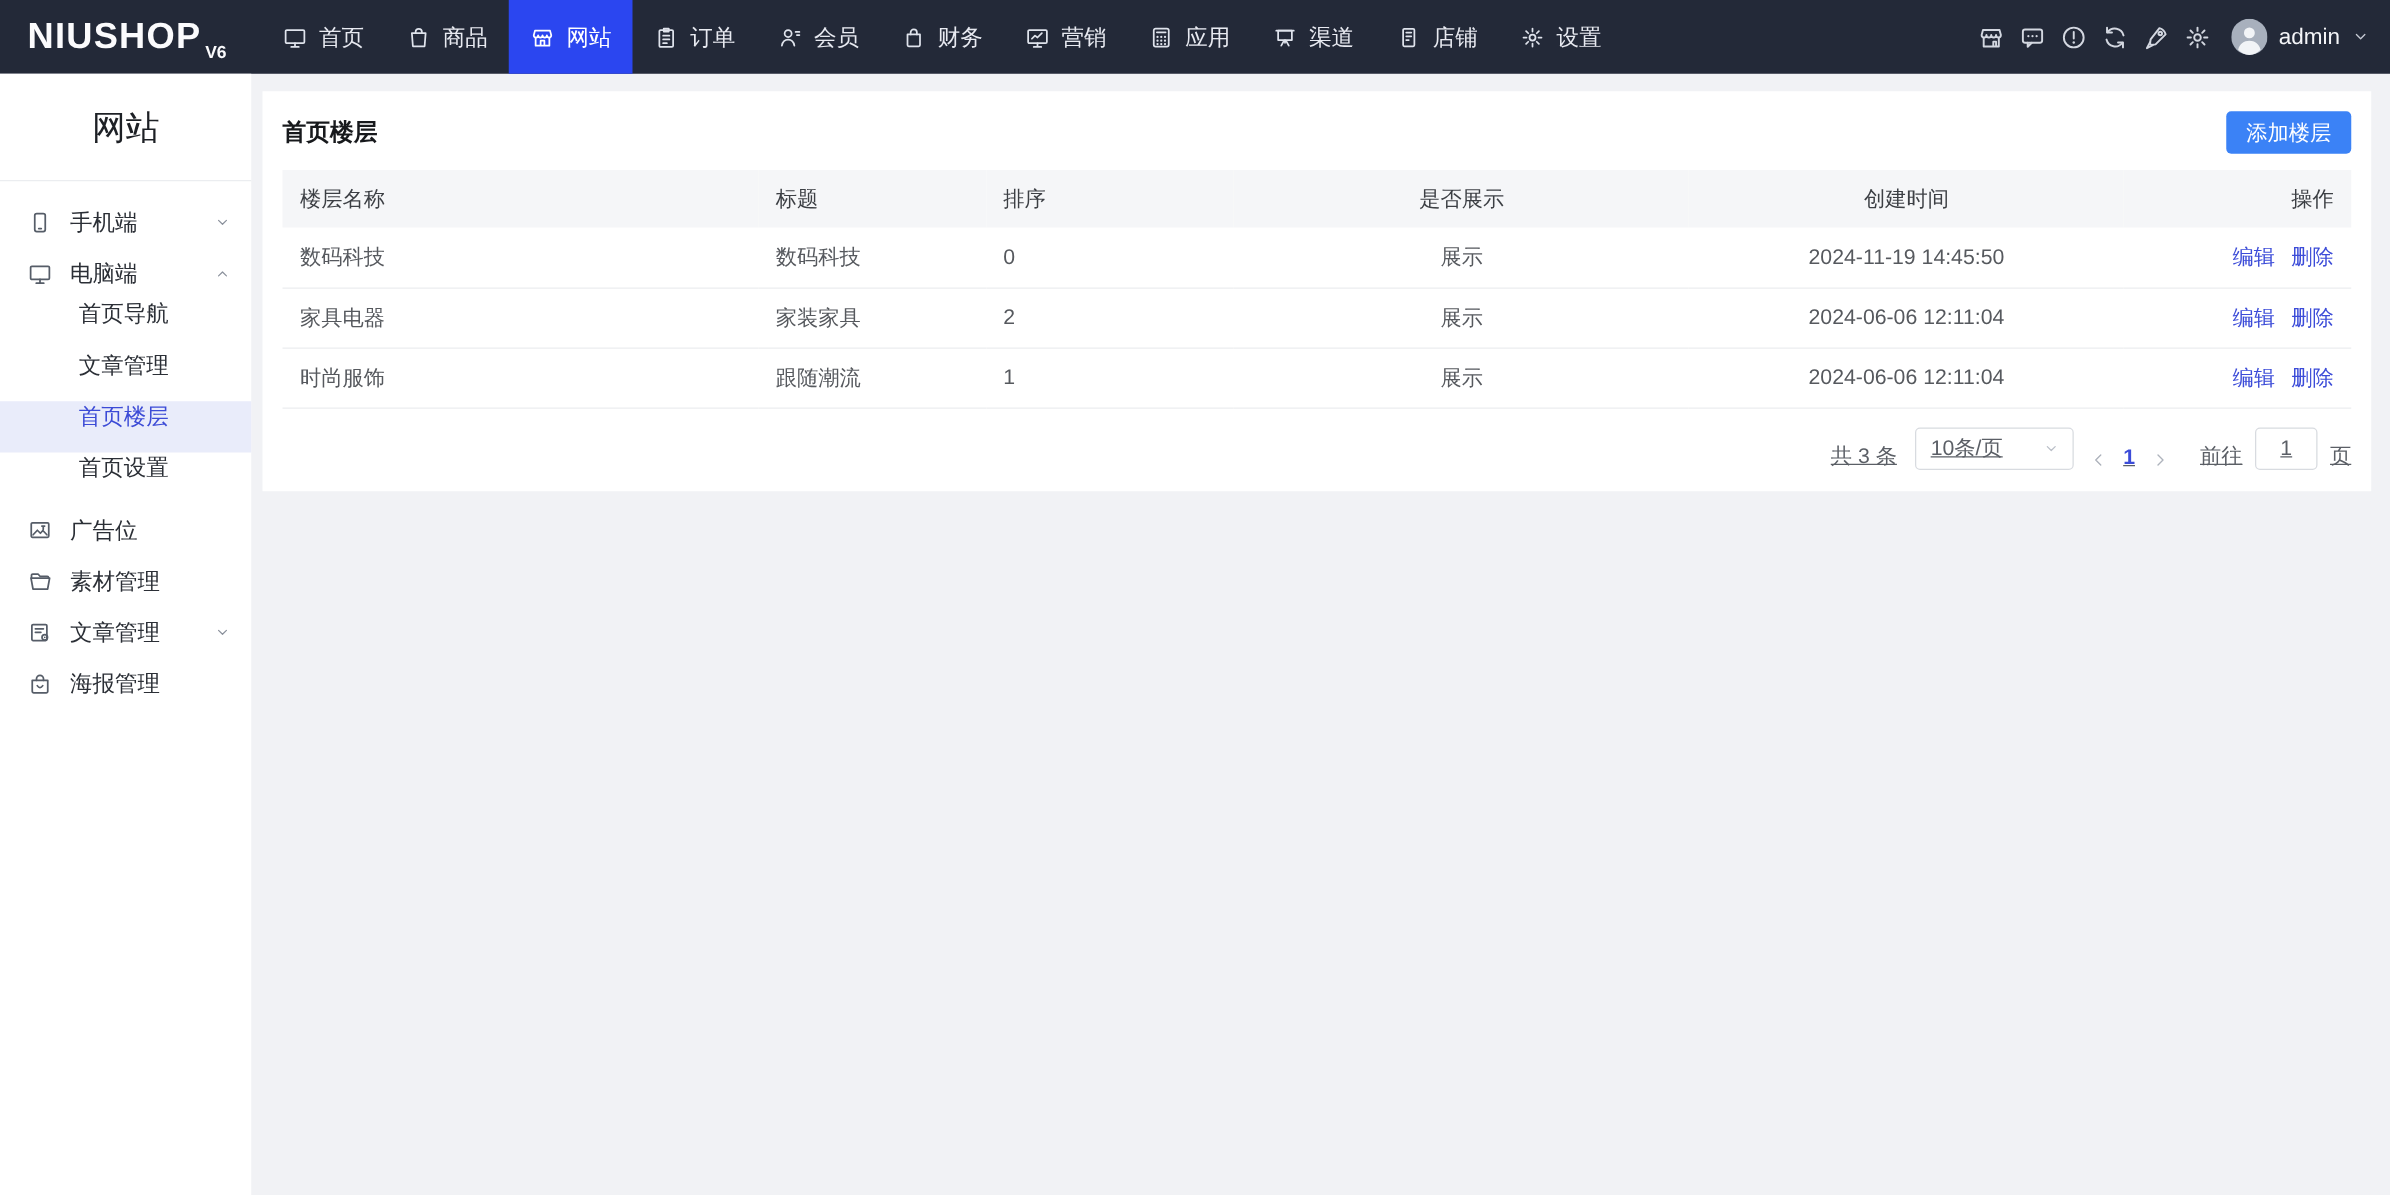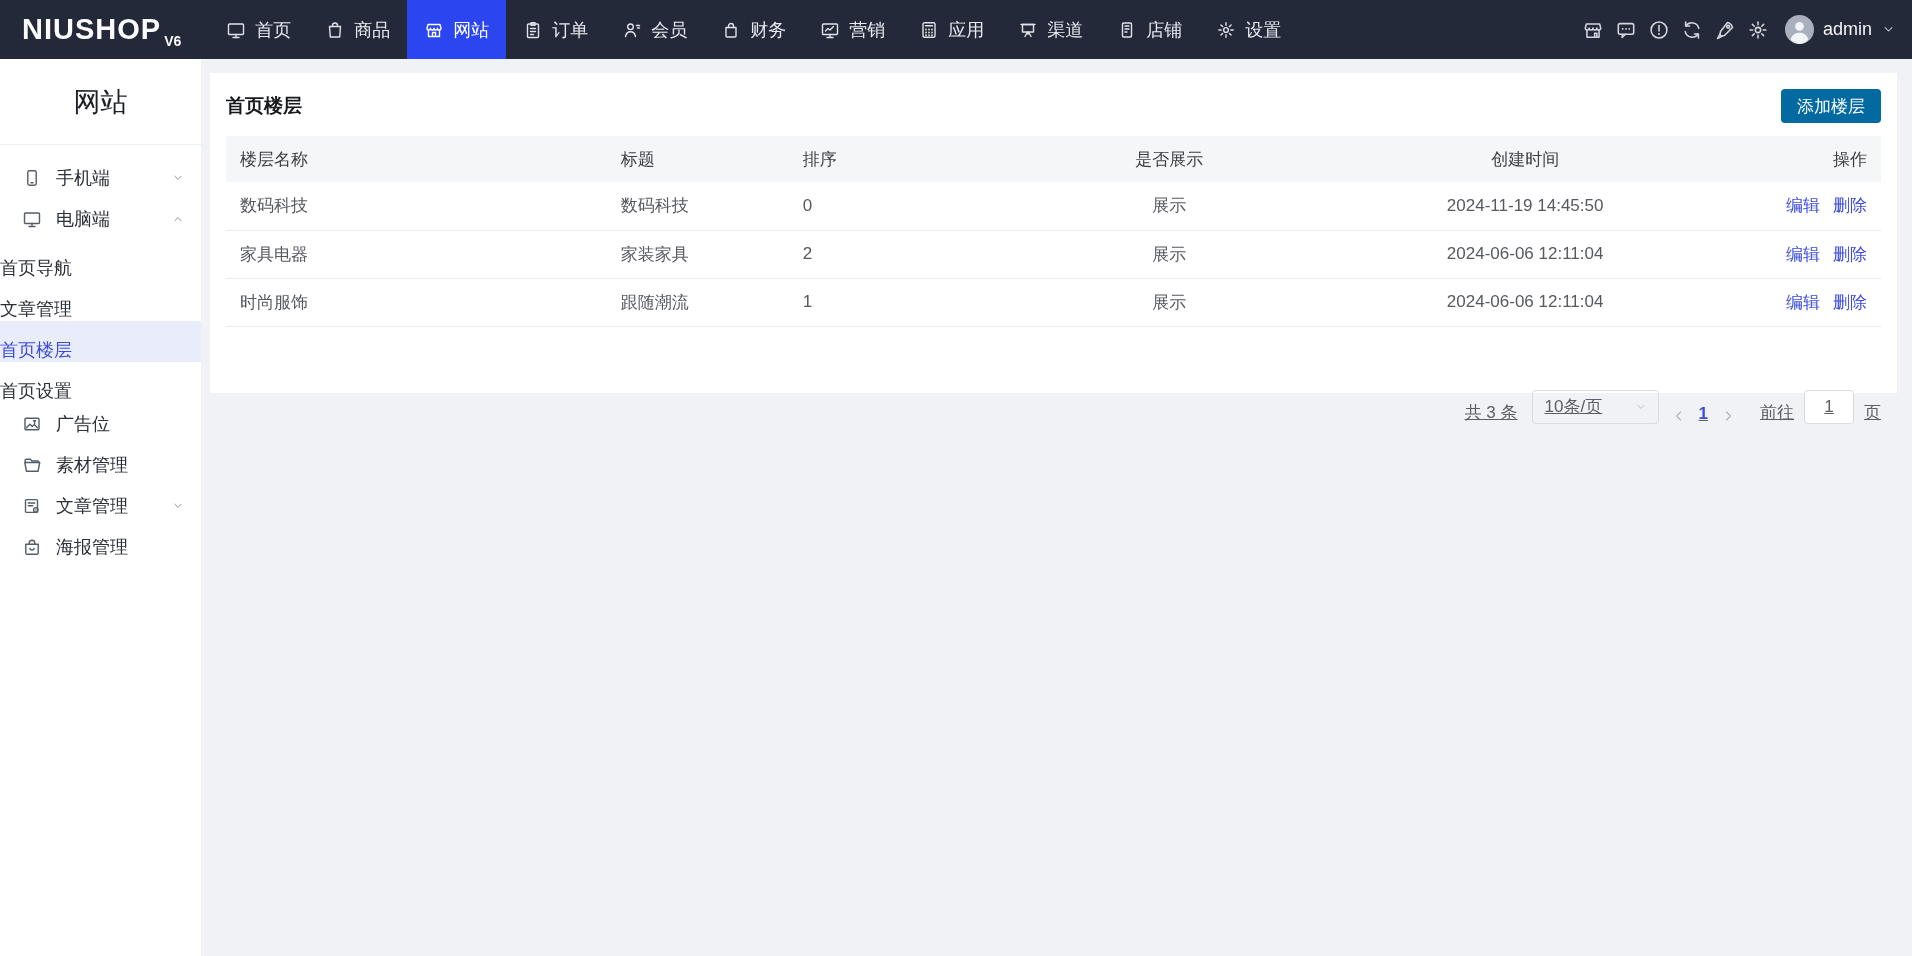--- a/index.html
+++ b/index.html
@@ -35,45 +35,45 @@
 
   
   .sidebar { width:201px; background:#fff; flex:none; }
   .sidebar-title { text-align:center; font-size:27px; color:#1d2025; padding:25px 0 24px; }
   .sidebar-divider { border-top:1px solid #ebedf0; }
   .side-menu { padding-top:12px; }
   .side-item { height:41px; display:flex; align-items:center; padding:0 16px 0 22px;
     font-size:18px; color:#2b2f36; cursor:pointer; }
   .side-item .side-icon { width:20px; height:20px; color:#565d68; margin-right:14px; }
   .side-chevron { width:14px; height:14px; color:#8b919c; margin-left:auto; }
-  .side-subitem { height:41px; display:flex; align-items:flex-end; 
+  .side-subitem { height:41px; display:flex; align-items:flex-start; padding-left:63px;
     font-size:18px; color:#2b2f36; cursor:pointer; }
   .side-subitem.active { background:#e9ecfa; color:#3c4bd6; }
 
   
   .content { flex:1; padding:14px 15px 0 9px; }
   .card { background:#fff; height:320px; }
   .card-head { display:flex; align-items:center; justify-content:space-between; padding:16px 16px 13px; }
   .page-title { font-size:19px; font-weight:600; color:#17191c; }
-  .btn-primary { background:#0369a1; color:#fff; border:none; border-radius:4px; height:34px;
+  .btn-primary { background:#3b82f6; color:#fff; border:none; border-radius:4px; height:34px;
     padding:0 16px; font-size:17px; font-family:inherit; cursor:pointer; }
 
   table { width:calc(100% - 32px); margin:0 16px; border-collapse:collapse; font-size:17px; table-layout:fixed; }
   thead th { background:#f5f6f8; height:46px; font-weight:500; color:#3c3f44; padding:0 14px; }
   tbody td { height:48px; border-bottom:1px solid #ecedf0; color:#56595e; padding:0 14px; }
   .al { text-align:left; } .ac { text-align:center; } .ar { text-align:right; }
   .tbl-link { color:#3c4cd8; cursor:pointer; text-decoration:none; }
   .tbl-link + .tbl-link { margin-left:13px; }
 
   
   .pagination { display:flex; align-items:flex-end; justify-content:flex-end;
     margin:15px 16px 0; color:#5b5f66; font-size:17px;text-decoration:underline; }
   .pg-total { margin-right:14px; }
   .pg-size { width:127px; height:34px; border:1px solid #d8dbe0; border-radius:4px;
-    display:flex; align-items:center; padding:0 10px 0 12px; cursor:pointer; color:#5b5f66;margin-top:48px; }
+    display:flex; align-items:center; padding:0 10px 0 12px; cursor:pointer; color:#5b5f66; }
   .pg-size-chev { width:14px; height:14px; color:#b9bec7; margin-left:auto; }
   .pg-arrow { width:16px; height:16px; color:#aeb3bc; margin:0 12px; cursor:pointer; }
   .pg-num { color:#3c4cd8; font-weight:600; cursor:pointer; }
   .pg-goto-label { margin:0 10px 0 12px; }
   .pg-input { width:50px; height:34px; border:1px solid #d8dbe0; border-radius:4px;
     text-align:center; font-size:17px; color:#5b5f66; font-family:inherit; }
   .pg-unit { margin-left:10px; }
 </style>
 </head>
 <body>

